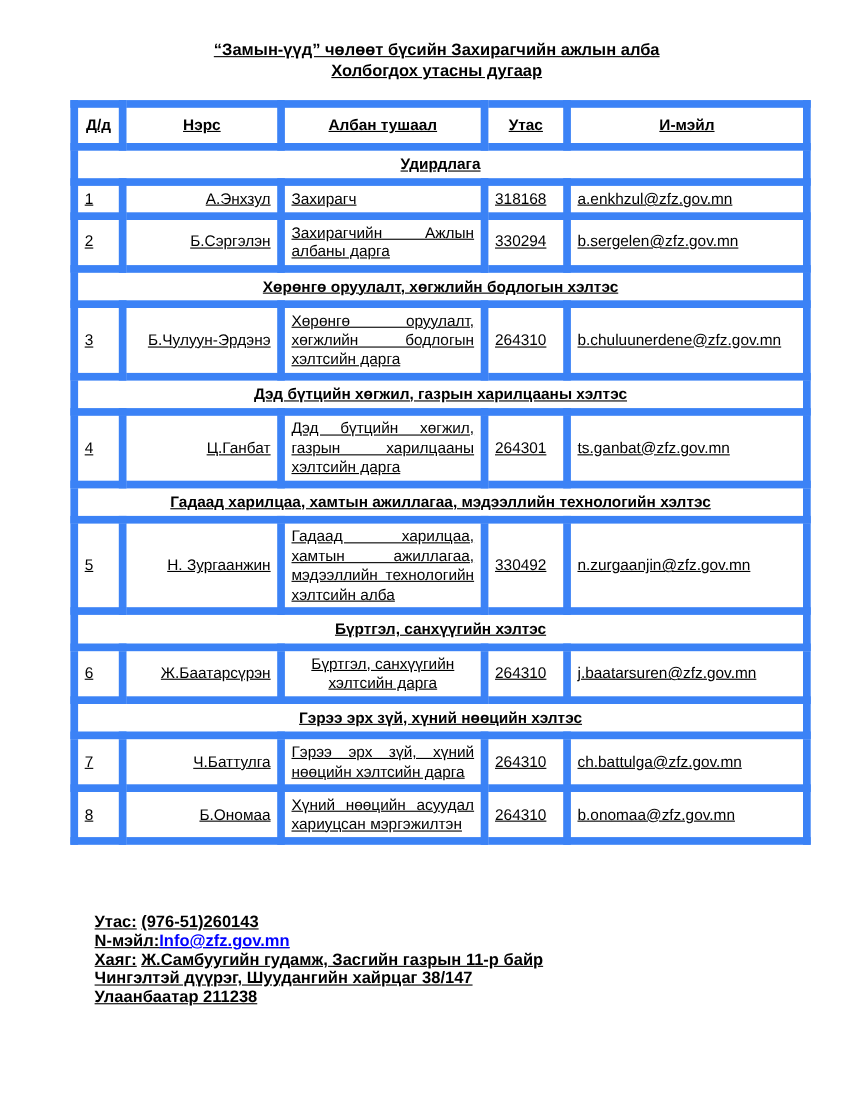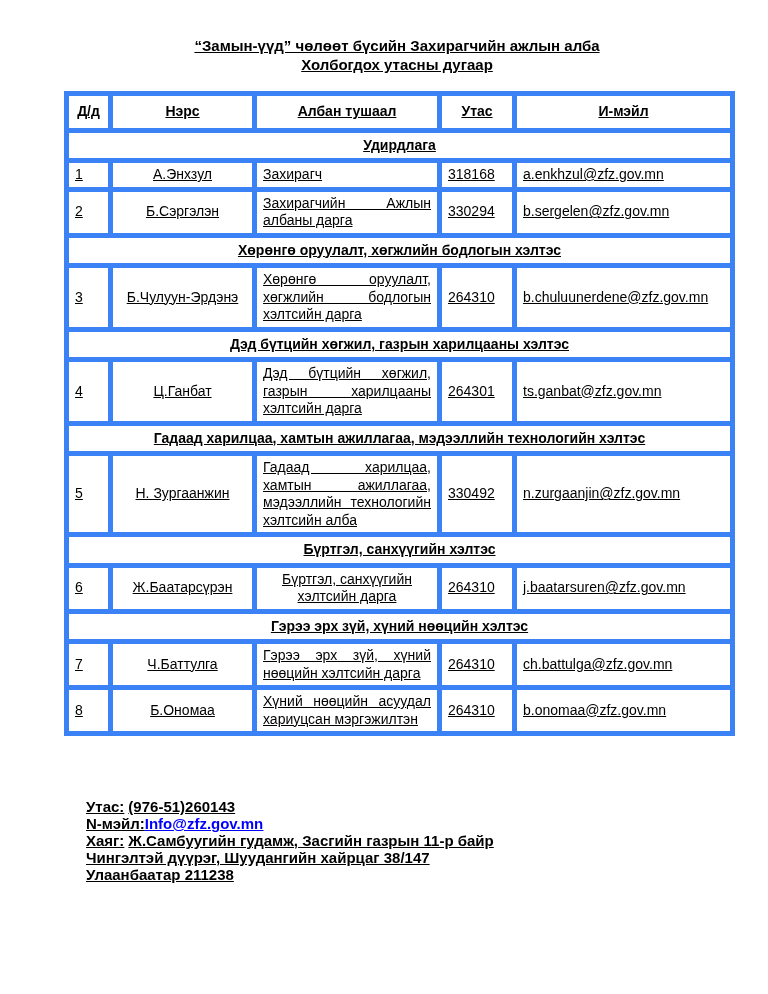--- a/index.html
+++ b/index.html
@@ -30,38 +30,38 @@
     margin-bottom: 17px;
   }
   table.contacts {
     border-collapse: collapse;
     table-layout: fixed;
     width: 666px;
     font-size: 14px;
     line-height: 17.5px;
   }
   table.contacts td, table.contacts th {
-    border: 5px solid #3b82f6;
+    border: 7px solid #3b82f6;
     vertical-align: middle;
     font-weight: normal;
     padding: 3px 6px;
     overflow: hidden;
   }
   tr.head-row th {
     font-weight: bold;
     text-align: center;
     padding: 7px 4px;
   }
   tr.section-row td {
     font-weight: bold;
     text-align: center;
     padding: 4px 6px;
   }
   td.c-no   { text-align: left; padding-left: 7px; }
-  td.c-name { text-align: center; padding-left: 7px; }
+  td.c-name { text-align: right; padding-left: 7px; }
   td.c-pos  { text-align: justify; text-justify: inter-word; padding: 3px 7px; }
   td.c-pos.left { text-align: center; }
   td.c-phone{ text-align: left; padding-left: 9px; }
   td.c-email{ text-align: left; padding-left: 8px; }
   .footer {
     margin-top: 62px;
     padding-left: 22px;
     font-size: 15px;
     font-weight: bold;
     line-height: 17px;

